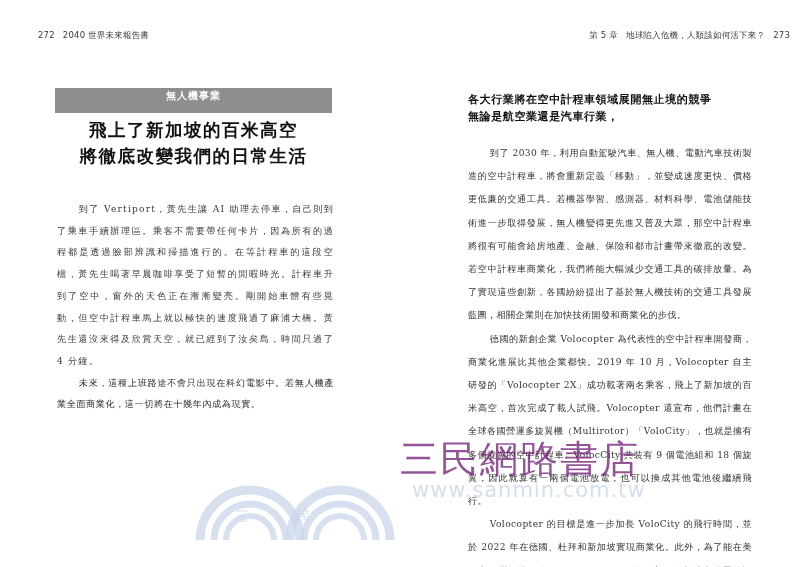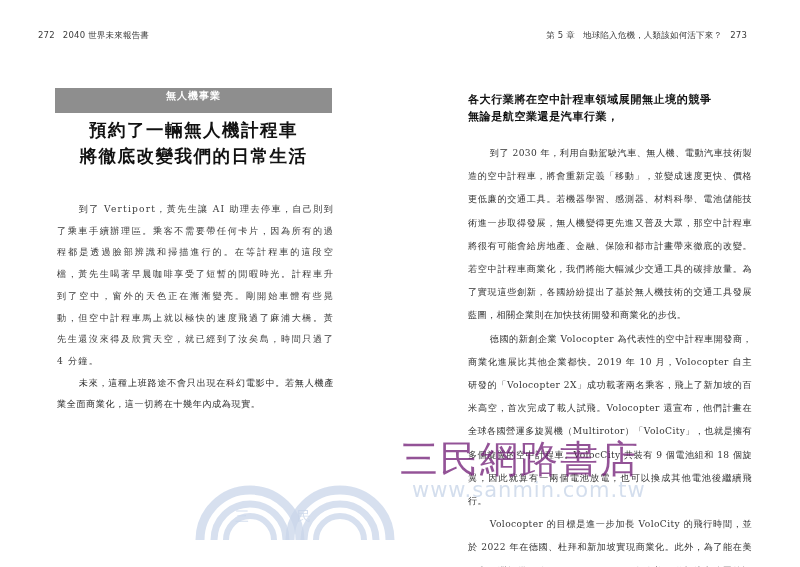--- a/index.html
+++ b/index.html
@@ -1,20 +1,20 @@
 <!DOCTYPE html>
 <html><head>
 <meta charset="utf-8">
 <style>
   html, body { margin: 0; padding: 0; }
   body {
     width: 800px; height: 567px; background: #ffffff; position: relative; overflow: hidden;
     font-family: "DejaVu Serif", "Liberation Serif", serif; color: #2a2a2a;
   }
-  .page { position: absolute; top: 0; height: 567px; }
+  .page { position: absolute; top: 0; height: 567px; padding-left: 43px; }
   .page-left { left: 0; width: 400px; }
   .page-right { left: 400px; width: 400px; }
 
   .running-head {
     position: absolute; top: 30px; font-family: "DejaVu Sans", "Liberation Sans", sans-serif;
     font-size: 8.5px; color: #3a3a3a; white-space: nowrap; letter-spacing: 0.2px;
   }
   .page-left .running-head { left: 38px; }
   .page-right .running-head { right: 53px; }
   .running-head .sp { display: inline-block; width: 8px; }
@@ -75,21 +75,21 @@
 <body>
 
 <div class="page page-left">
   <div class="running-head">
     <span>272</span><span class="sp"></span><span>2040 世界未來報告書</span>
   </div>
 
   <div class="section-banner">無人機事業</div>
 
   <div class="big-title">
-    <div>預約了一輛無人機計程車</div>
+    <div>飛上了新加坡的百米高空</div>
     <div>將徹底改變我們的日常生活</div>
   </div>
 
   <div class="body-left">
     <p>到了 Vertiport，黃先生讓 AI 助理去停車，自己則到了乘車手續辦理區。乘客不需要帶任何卡片，因為所有的過程都是透過臉部辨識和掃描進行的。在等計程車的這段空檔，黃先生喝著早晨咖啡享受了短暫的閒暇時光。計程車升到了空中，窗外的天色正在漸漸變亮。剛開始車體有些晃動，但空中計程車馬上就以極快的速度飛過了麻浦大橋。黃先生還沒來得及欣賞天空，就已經到了汝矣島，時間只過了 4 分鐘。</p>
     <p class="last">未來，這種上班路途不會只出現在科幻電影中。若無人機產業全面商業化，這一切將在十幾年內成為現實。</p>
   </div>
 </div>
 
 <div class="page page-right">

